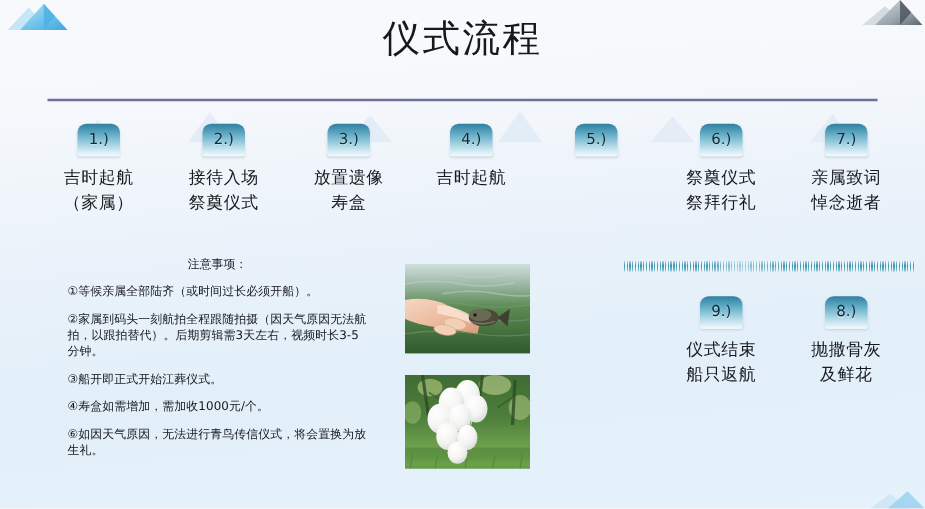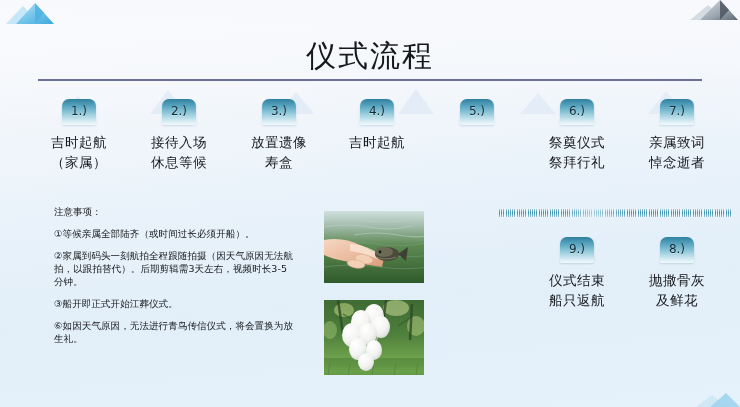--- a/index.html
+++ b/index.html
@@ -58,21 +58,20 @@
     left: 0;
     top: 12px;
     width: 740px;
     text-align: center;
     font-size: 30px;
     line-height: 40px;
     letter-spacing: 2px;
     color: #16181c;
     z-index: 5;
     white-space: nowrap;
-    margin-top: 24px;
   }
 
   .title-rule {
     position: absolute;
     left: 38px;
     top: 79px;
     width: 664px;
     height: 2px;
     background: #6b6f99;
     z-index: 5;
@@ -122,20 +121,21 @@
     width: 240px;
     z-index: 6;
     color: #15181c;
     font-size: 9.5px;
     line-height: 13px;
   }
   .notes-title {
     font-size: 9.5px;
     line-height: 13px;
     margin-bottom: 9px;
+    text-align: center;
   }
   .note-item {
     margin-bottom: 9px;
     letter-spacing: 0.1px;
   }
 
   
   .photo {
     position: absolute;
     z-index: 6;
@@ -233,21 +233,21 @@
       </div>
     <div class="step-label">吉时起航
 （家属）</div>
   </div>
 
   <div class="step" style="left:133px; top:99px;">
     <div class="badge">
         <span>2.)</span>
       </div>
     <div class="step-label">接待入场
-休息等候</div>
+祭奠仪式</div>
   </div>
 
   <div class="step" style="left:233px; top:99px;">
     <div class="badge">
         <span>3.)</span>
       </div>
     <div class="step-label">放置遗像
 寿盒</div>
   </div>
 
@@ -297,20 +297,21 @@
       </div>
     <div class="step-label">抛撒骨灰
 及鲜花</div>
   </div>
 
   <div class="notes">
     <div class="notes-title">注意事项：</div>
     <div class="note-item">①等候亲属全部陆齐（或时间过长必须开船）。</div>
     <div class="note-item">②家属到码头一刻航拍全程跟随拍摄（因天气原因无法航拍，以跟拍替代）。后期剪辑需3天左右，视频时长3-5分钟。</div>
     <div class="note-item">③船开即正式开始江葬仪式。</div>
+    <div class="note-item">④寿盒如需增加，需加收1000元/个。</div>
     <div class="note-item">⑥如因天气原因，无法进行青鸟传信仪式，将会置换为放生礼。</div>
   </div>
 
   <div class="photo photo-fish">
     <svg width="100" height="72" viewBox="0 0 100 72" xmlns="http://www.w3.org/2000/svg">
       <defs>
         <linearGradient id="waterG" x1="0" y1="0" x2="0" y2="1">
           <stop offset="0%" stop-color="#cfe0dd"></stop>
           <stop offset="22%" stop-color="#9fb9a8"></stop>
           <stop offset="48%" stop-color="#5d8a52"></stop>

